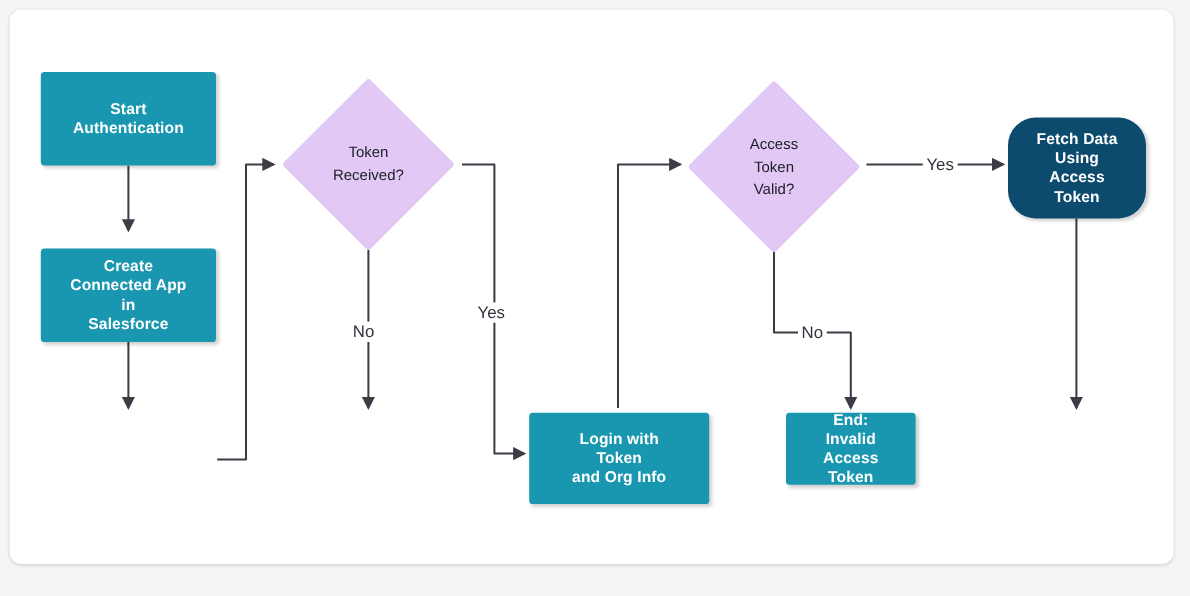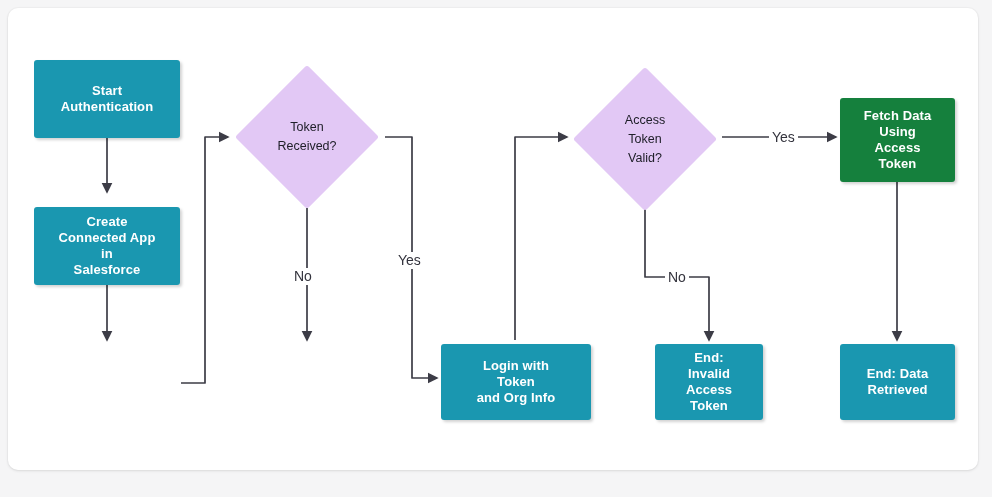--- a/index.html
+++ b/index.html
@@ -51,21 +51,22 @@
     color: #ffffff;
     font-weight: bold;
     font-size: 13px;
     line-height: 16px;
     border-radius: 3px;
     letter-spacing: 0.1px;
     padding: 2px 22px;
     box-shadow: 2px 2px 3px rgba(0,0,0,0.18);
   }
   .proc.bright {
-    background: #15803d;
+    background: #0c4a6e;
+    border-radius: 23px;
   }
   .diamond-wrap {
     position: absolute;
   }
   .diamond-shape {
     position: absolute;
     left: 0;
     top: 0;
     width: 100%;
     height: 100%;
@@ -133,25 +134,24 @@
   </svg>
 
   <div class="node proc" style="left:34px; top:60px; width:146px; height:78px;">Start<br>Authentication</div>
 
   <div class="node proc" style="left:34px; top:207px; width:146px; height:78px;">Create<br>Connected App in<br>Salesforce</div>
 
 
 
   <div class="node proc" style="left:441px; top:344px; width:150px; height:76px;">Login with Token<br>and Org Info</div>
 
-  <div class="node proc" style="left:655px; top:344px; width:108px; height:76px;">End: Invalid<br>Access Token</div>
+  <div class="node proc" style="left:655px; top:344px; width:108px; height:60px;">End: Invalid<br>Access Token</div>
 
   <div class="node proc bright" style="left:840px; top:98px; width:115px; height:84px;">Fetch Data<br>Using Access<br>Token</div>
 
-  <div class="node proc" style="left:840px; top:344px; width:115px; height:76px;">End: Data<br>Retrieved</div>
 
   <div class="diamond-wrap" style="left:256px; top:86px; width:102px; height:102px;">
     <div class="diamond-shape"></div>
     <div class="diamond-label">Token<br>Received?</div>
   </div>
 
   <div class="diamond-wrap" style="left:594px; top:88px; width:102px; height:102px;">
     <div class="diamond-shape"></div>
     <div class="diamond-label">Access<br>Token<br>Valid?</div>
   </div>

